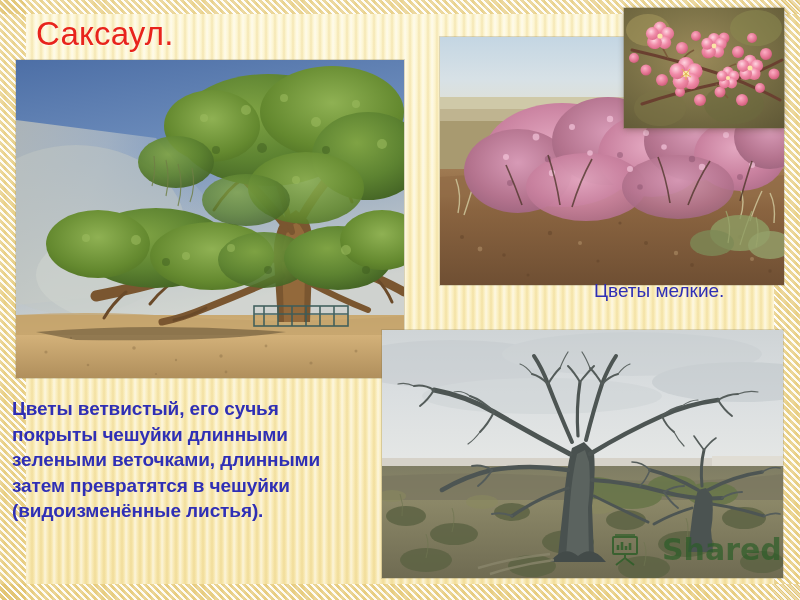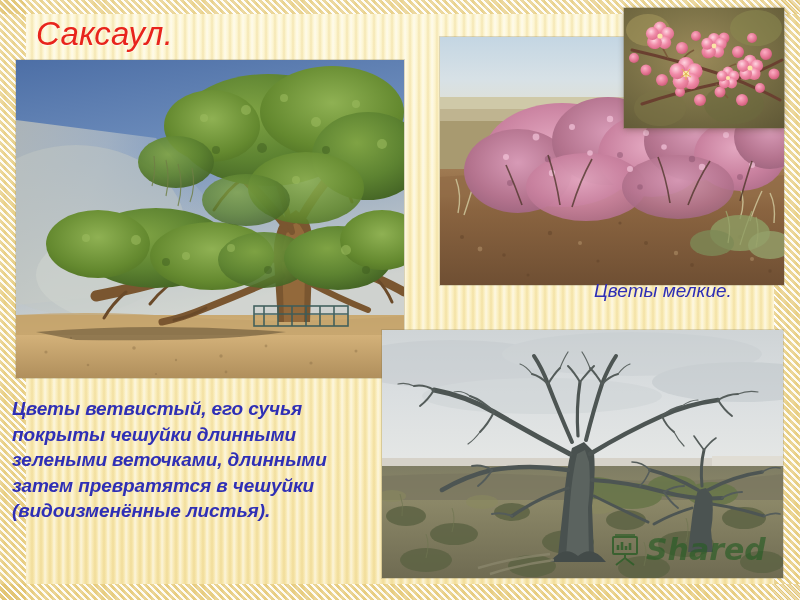--- a/index.html
+++ b/index.html
@@ -12,21 +12,20 @@
   #slide{
     position:relative;width:800px;height:600px;overflow:hidden;
     background:
       repeating-linear-gradient(90deg,
         rgba(255,255,255,0.55) 0px,
         rgba(255,255,255,0.0) 3px,
         rgba(225,196,110,0.30) 5px,
         rgba(255,255,255,0.0) 7px,
         rgba(255,255,255,0.55) 9px),
       linear-gradient(180deg,#fdf6d4 0%,#fbefc0 45%,#f7e6ab 100%);
-    font-style: italic;
   }
   
   .edge-band{
     position:absolute;top:0;height:600px;width:26px;
     background:
       repeating-linear-gradient(45deg,
         rgba(255,255,255,0.85) 0px,
         rgba(255,255,255,0.85) 2px,
         rgba(222,190,104,0.55) 2px,
         rgba(222,190,104,0.55) 5px);
@@ -65,21 +64,21 @@
   #body-text{
     position:absolute;left:12px;top:396px;width:362px;
     font-size:19px;line-height:25.5px;color:#2f2fb5;font-weight:700;
     letter-spacing:-0.1px;
   }
   #body-text .ln{display:block;white-space:nowrap;}
 
   
   #watermark{
     position:absolute;left:608px;top:532px;z-index:9;
-    display:flex;align-items:center;gap:4px;
+    display:flex;align-items:center;gap:20px;
     opacity:.80;pointer-events:none;
   }
   #watermark .wm-text{
     font-size:30px;font-weight:700;color:#2b5d27;
     font-family:"DejaVu Sans",sans-serif;opacity:.85;
   }
   #watermark .wm-icon{width:34px;height:34px;}
 </style>
 </head>
 <body>

